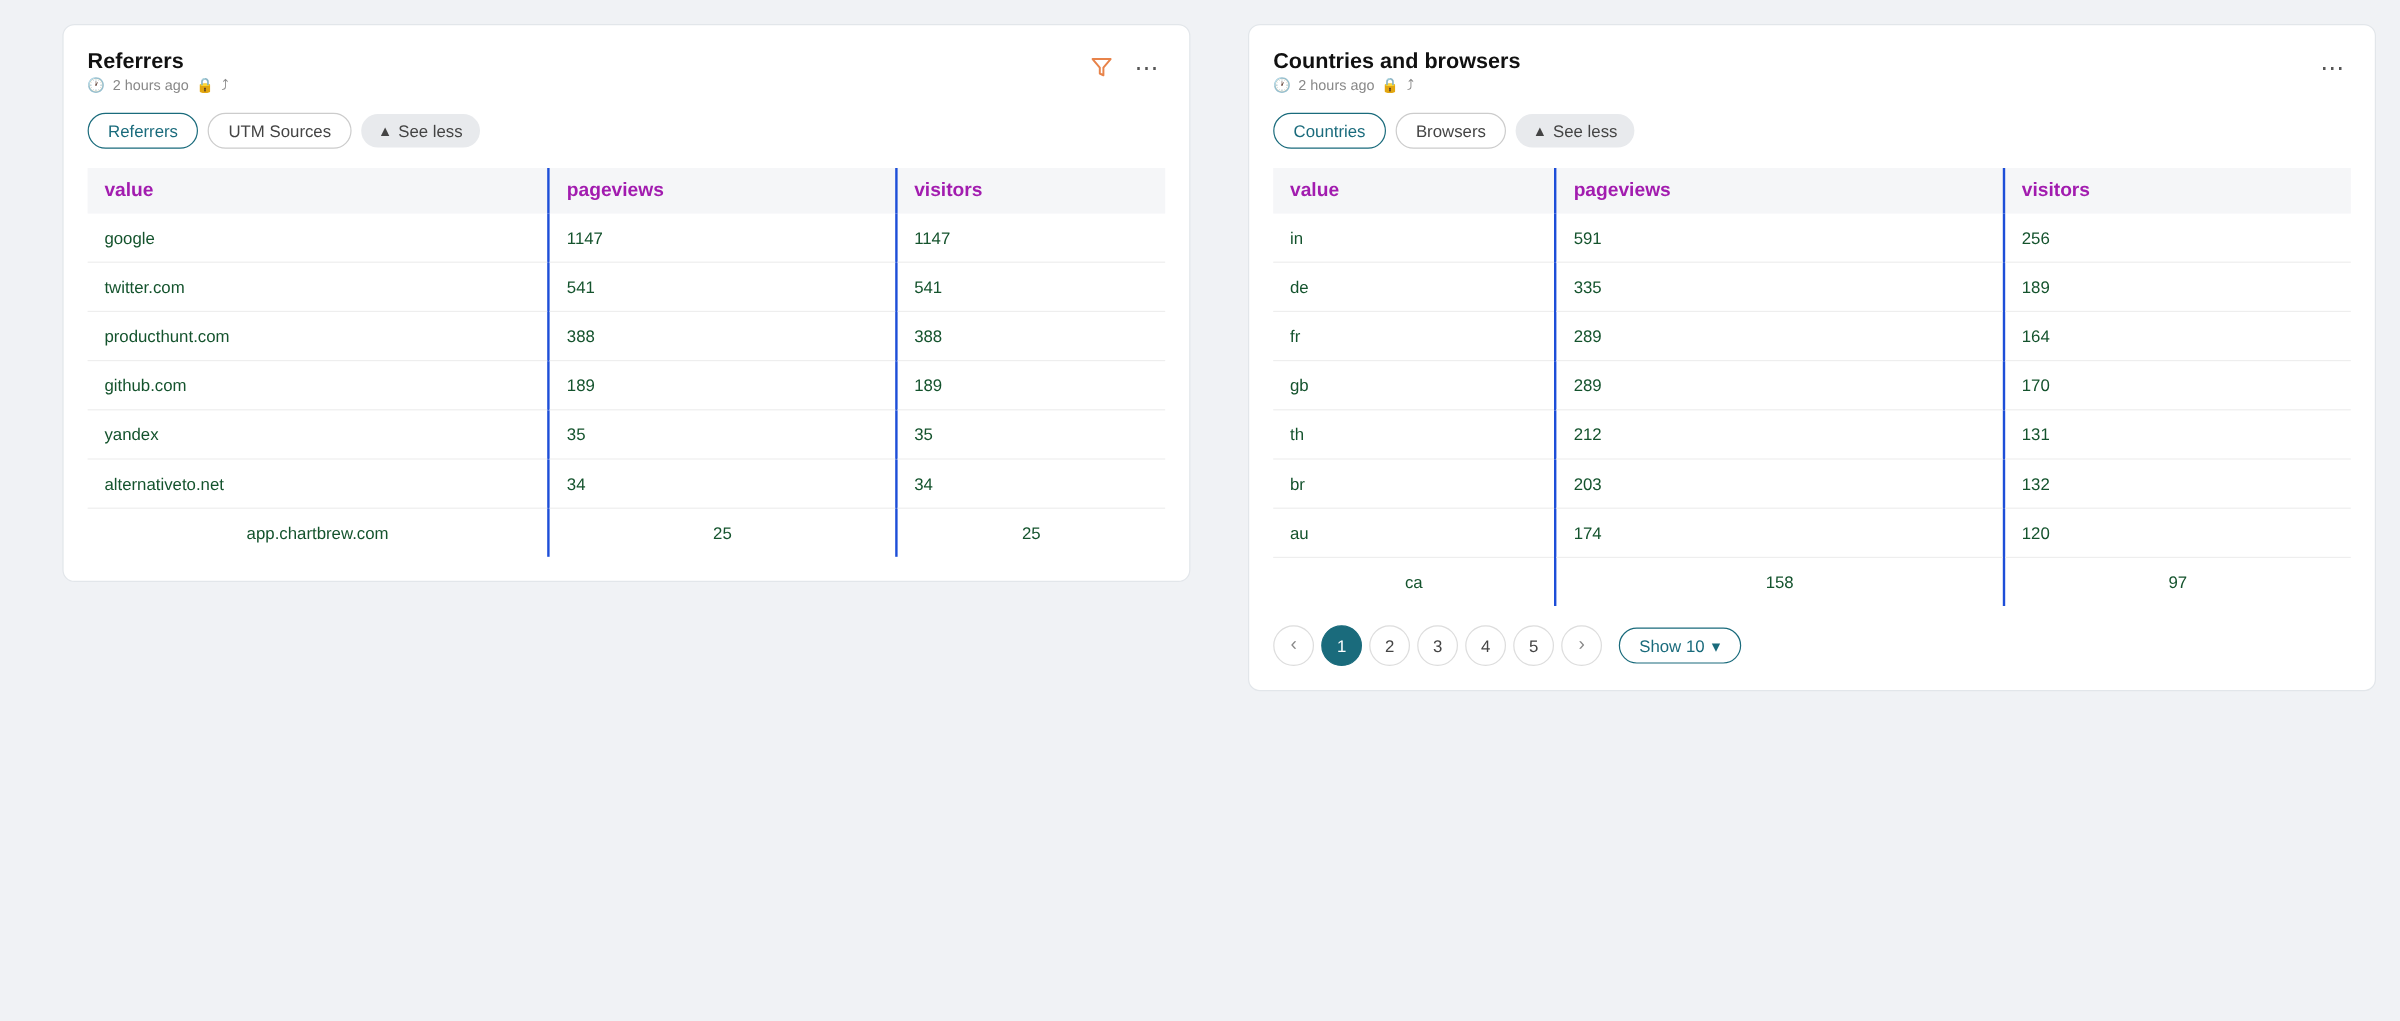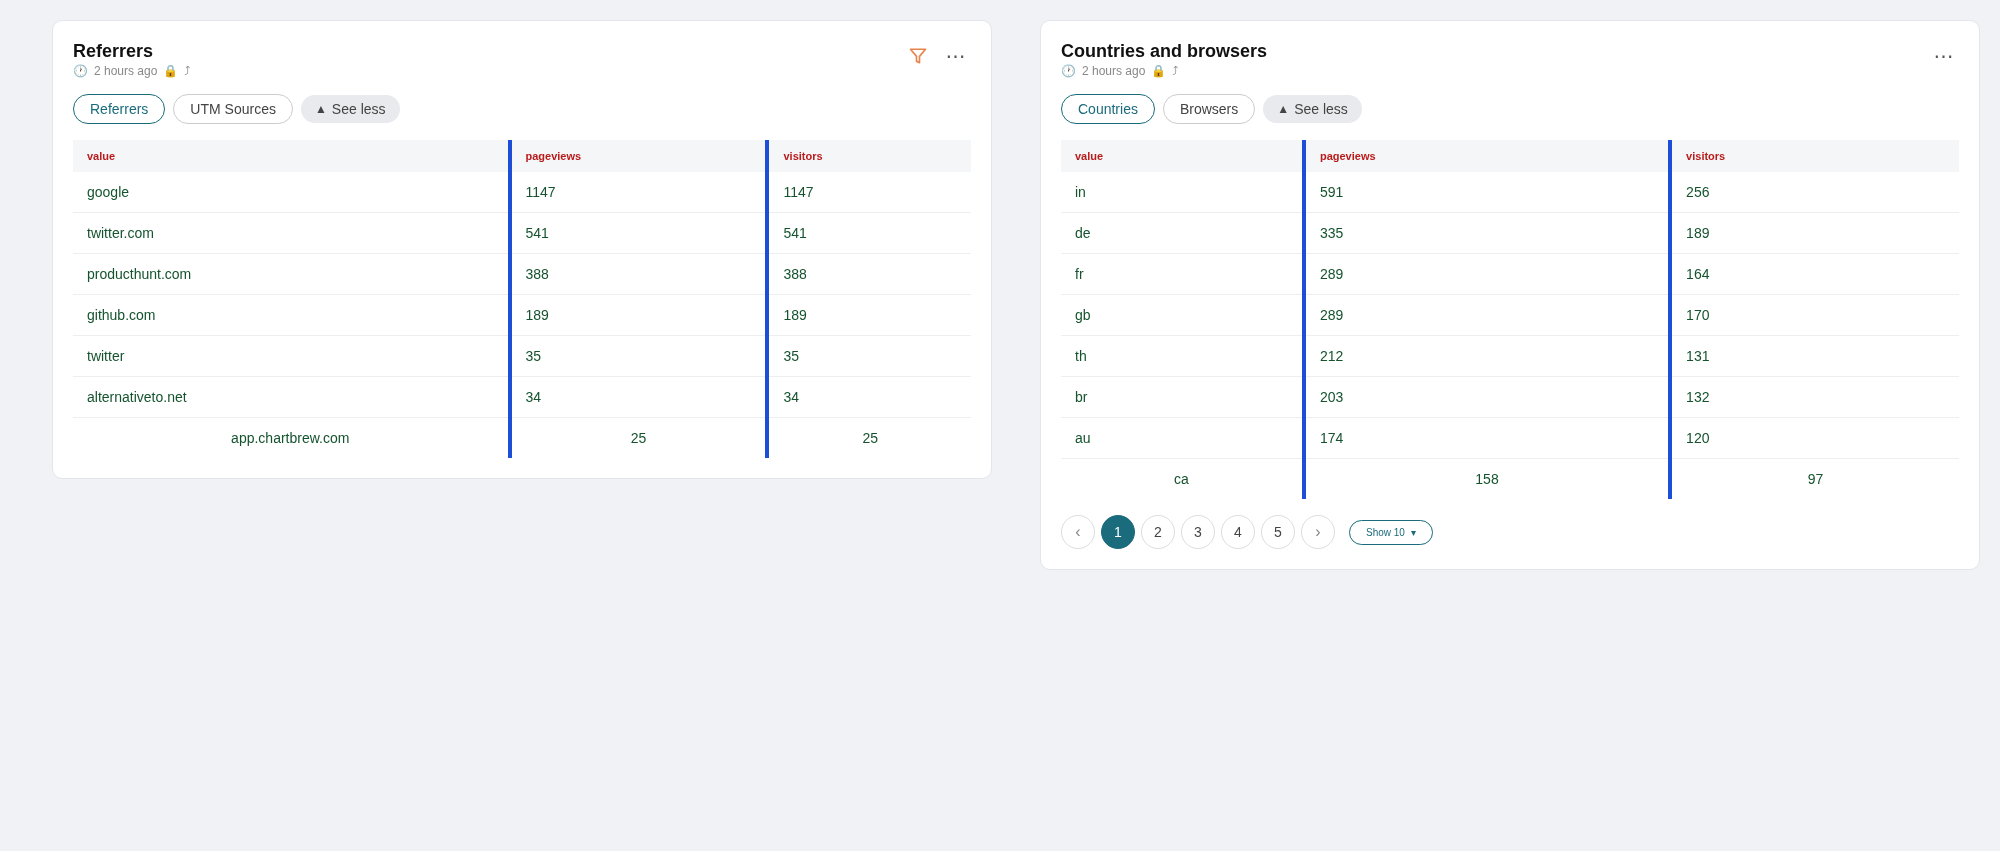--- a/index.html
+++ b/index.html
@@ -105,35 +105,35 @@
       width: 100%;
       border-collapse: collapse;
     }
     thead tr {
       background: #f5f6f8;
     }
     th {
       padding: 10px 14px;
       text-align: left;
       font-weight: 600;
-      color: #b91c1c;
-      font-size: 11px;
+      color: #a21caf;
+      font-size: 16px;
     }
     td {
       padding: 12px 14px;
       border-bottom: 1px solid #eee;
       color: #14532d;
       font-size: 14px;
     }
     tr:last-child td {
       border-bottom: none;
       text-align: center;
     }
     th:not(:first-child), td:not(:first-child) {
-      border-left: 4px solid #1d4ed8;
+      border-left: 2px solid #1d4ed8;
     }
 
     
     .pagination {
       display: flex;
       align-items: center;
       gap: 6px;
       margin-top: 16px;
       justify-content: flex-start;
     }
@@ -157,21 +157,21 @@
     }
     .page-btn.nav { color: #888; font-size: 16px; }
 
     .show-select {
       margin-left: 8px;
       padding: 6px 16px;
       border: 1.5px solid #1a6b7c;
       border-radius: 20px;
       background: transparent;
       color: #1a6b7c;
-      font-size: 10px;
+      font-size: 14px;
       font-weight: 500;
       cursor: pointer;
       display: flex;
       align-items: center;
       gap: 6px;
     }
   </style>
 </head>
 <body>
 
@@ -228,21 +228,21 @@
       <td>producthunt.com</td>
       <td>388</td>
       <td>388</td>
     </tr>
         <tr>
       <td>github.com</td>
       <td>189</td>
       <td>189</td>
     </tr>
         <tr>
-      <td>twitter</td>
+      <td>yandex</td>
       <td>35</td>
       <td>35</td>
     </tr>
         <tr>
       <td>alternativeto.net</td>
       <td>34</td>
       <td>34</td>
     </tr>
         <tr>
       <td>app.chartbrew.com</td>

